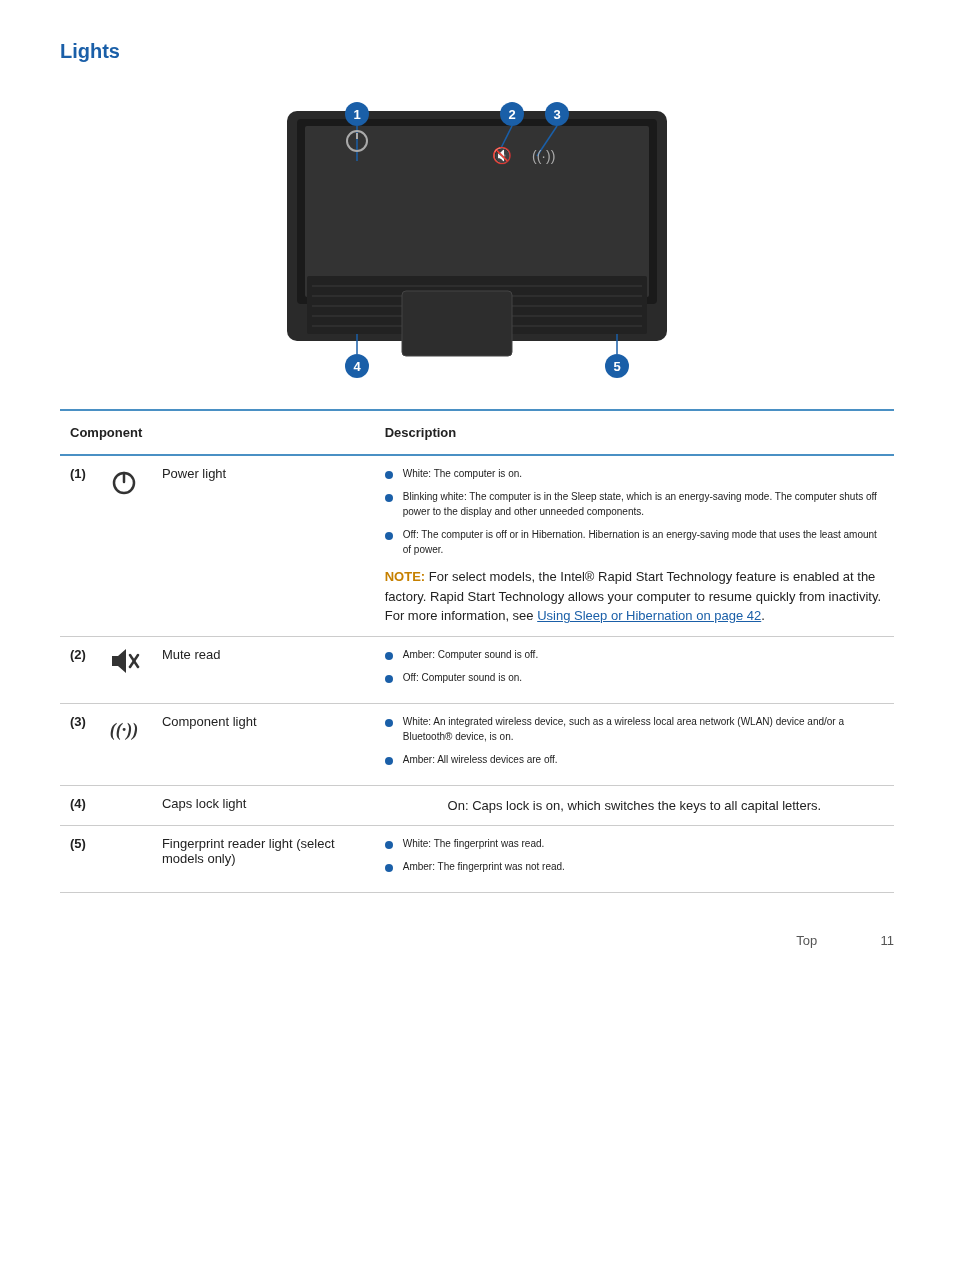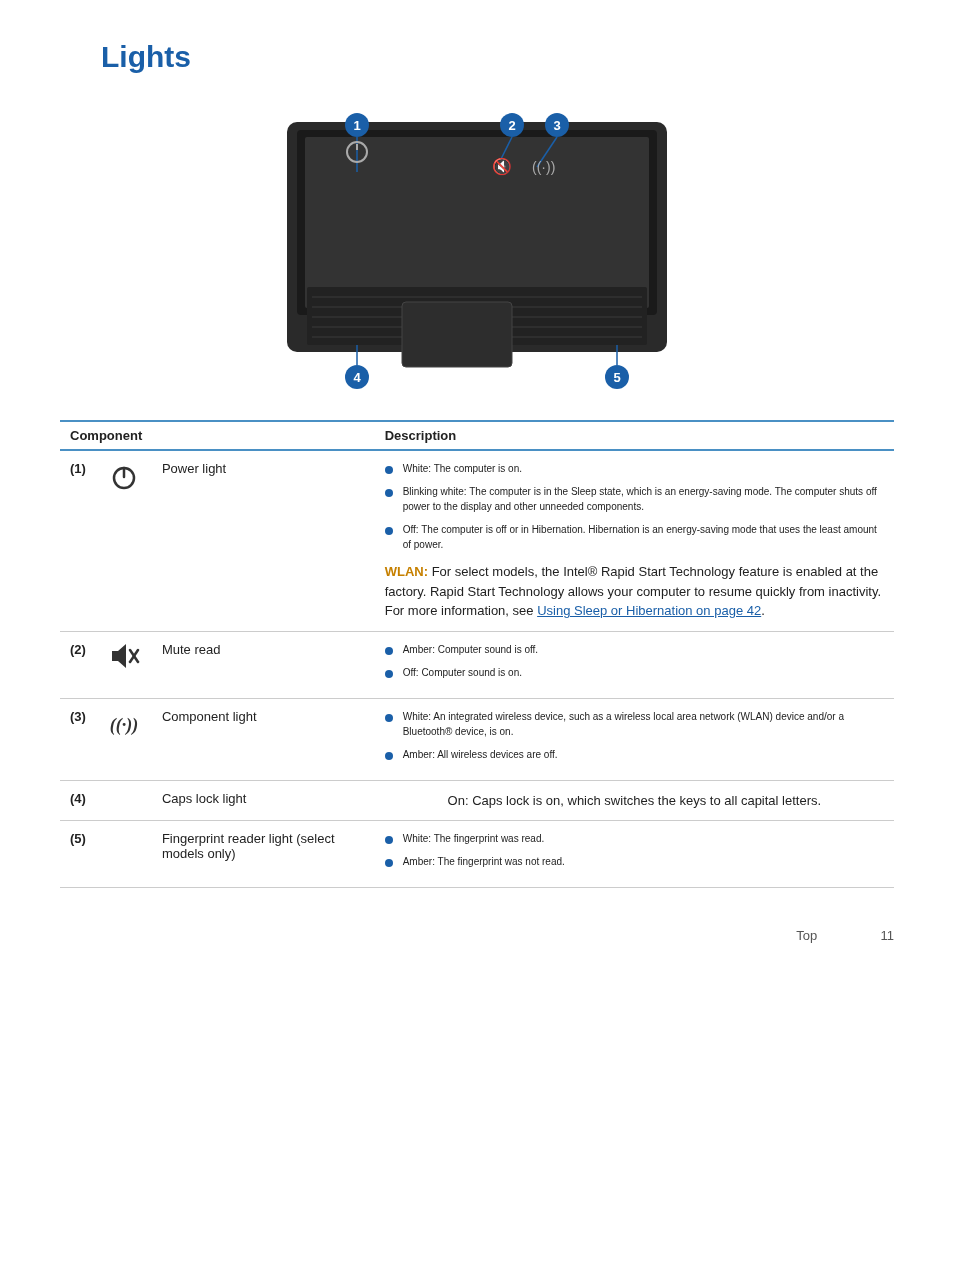--- a/index.html
+++ b/index.html
@@ -8,24 +8,23 @@
       font-size: 13px;
       background: #fff;
       color: #222;
       width: 954px;
       min-height: 1270px;
       padding: 40px 60px 60px 60px;
     }
 
     .page-title {
       color: #1a5fa8;
-      font-size: 30px;
+      font-size: 20px;
       font-weight: bold;
       margin-bottom: 18px;
-      margin-left: 41px;
     }
 
     .laptop-image-container {
       display: flex;
       justify-content: center;
       margin-bottom: 18px;
     }
 
     .laptop-svg-wrapper {
       position: relative;
@@ -39,21 +38,21 @@
       border-collapse: collapse;
       margin-bottom: 30px;
     }
 
     .component-table thead tr {
       border-top: 2px solid #4a90c4;
       border-bottom: 2px solid #4a90c4;
     }
 
     .component-table thead th {
-      padding: 6px 10px;
+      padding: 14px 10px;
       text-align: left;
       font-weight: bold;
       font-size: 13px;
       color: #222;
     }
 
     .component-table tbody tr {
       border-bottom: 1px solid #ccc;
       vertical-align: top;
     }
@@ -228,21 +227,21 @@
               <span class="bullet-dot"></span>
               <span>Blinking white: The computer is in the Sleep state, which is an energy-saving mode. The computer shuts off power to the display and other unneeded components.</span>
             </li>
           </ul>
           <ul class="bullet-list">
             <li>
               <span class="bullet-dot"></span>
               <span>Off: The computer is off or in Hibernation. Hibernation is an energy-saving mode that uses the least amount of power.</span>
             </li>
           </ul>
-          <div class="note-block"><span class="note-label">WLAN:</span>  For select models, the Intel® Rapid Start Technology feature is enabled at the factory. Rapid Start Technology allows your computer to resume quickly from inactivity. For more information, see <a class="note-link" href="#">Using Sleep or Hibernation on page 42</a>.</div>
+          <div class="note-block"><span class="note-label">NOTE:</span>  For select models, the Intel® Rapid Start Technology feature is enabled at the factory. Rapid Start Technology allows your computer to resume quickly from inactivity. For more information, see <a class="note-link" href="#">Using Sleep or Hibernation on page 42</a>.</div>
         </td>
       </tr>
       <tr>
         <td class="component-num">(2)</td>
         <td class="component-icon"><svg width="32" height="28" viewBox="0 0 32 28" fill="none" xmlns="http://www.w3.org/2000/svg">
       <polygon points="4,9 4,19 10,19 18,26 18,2 10,9" fill="#333"></polygon>
       <line x1="22" y1="8" x2="30" y2="20" stroke="#333" stroke-width="2.5" stroke-linecap="round"></line>
       <line x1="22" y1="20" x2="30" y2="8" stroke="#333" stroke-width="2.5" stroke-linecap="round"></line>
       <path d="M22,3 Q28,8 28,14 Q28,20 22,25" stroke="#333" stroke-width="2" fill="none" stroke-linecap="round" display="none"></path>
     </svg></td>

